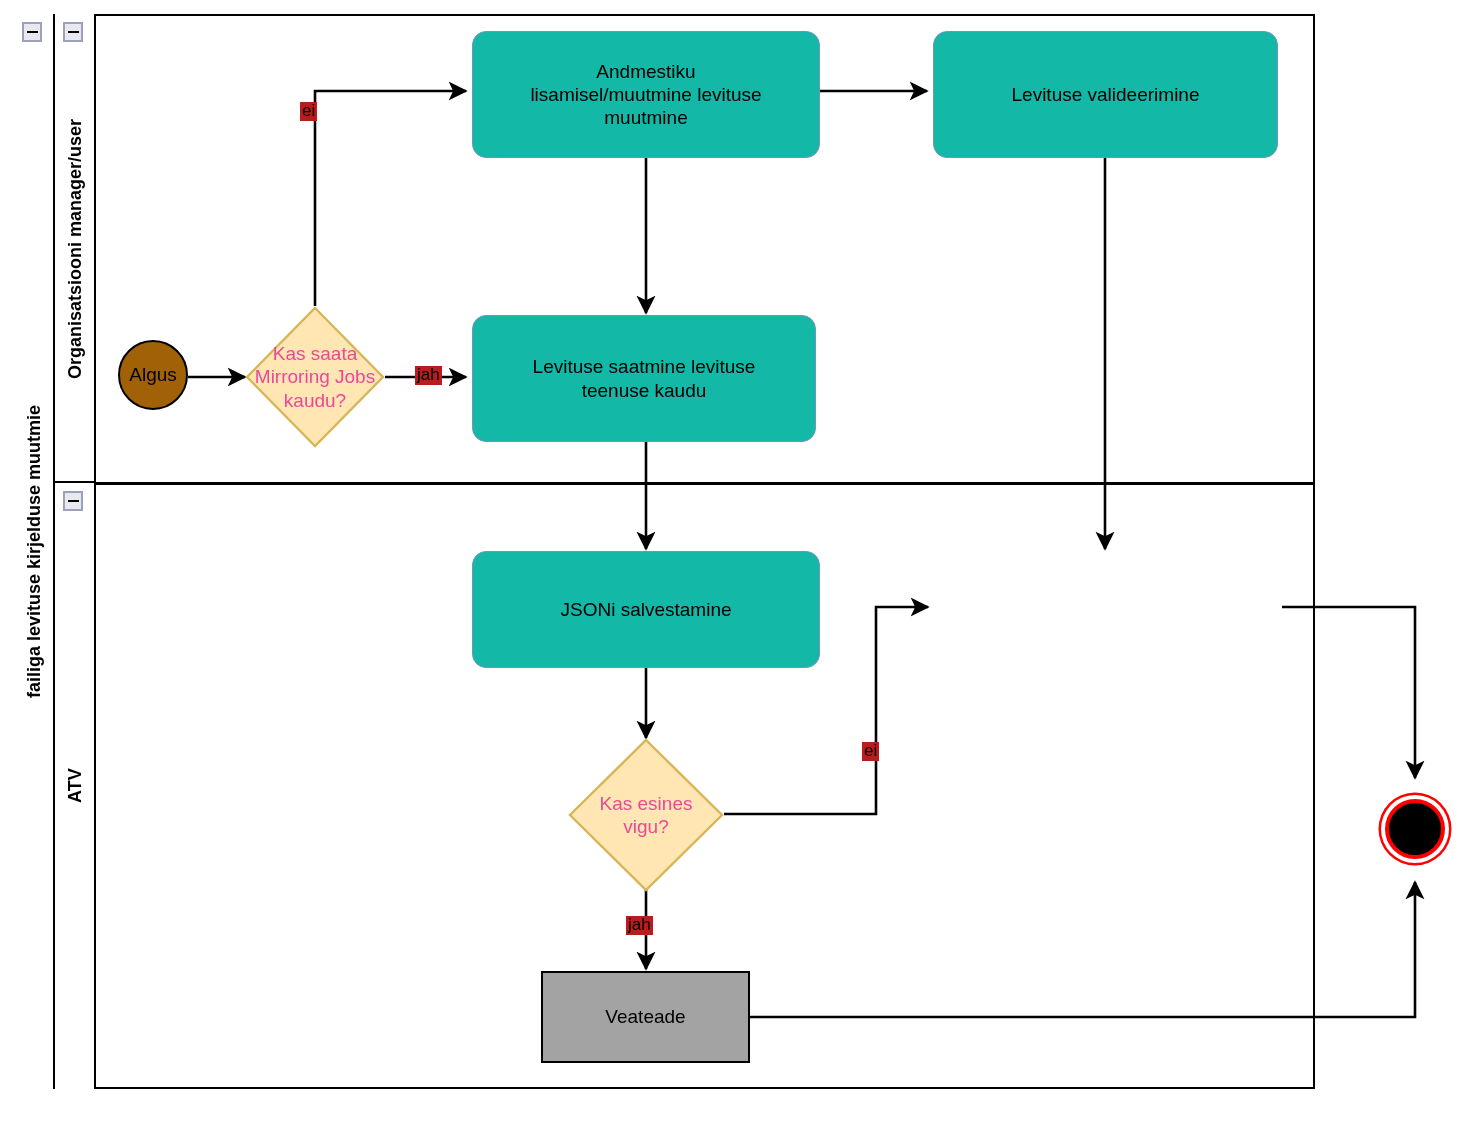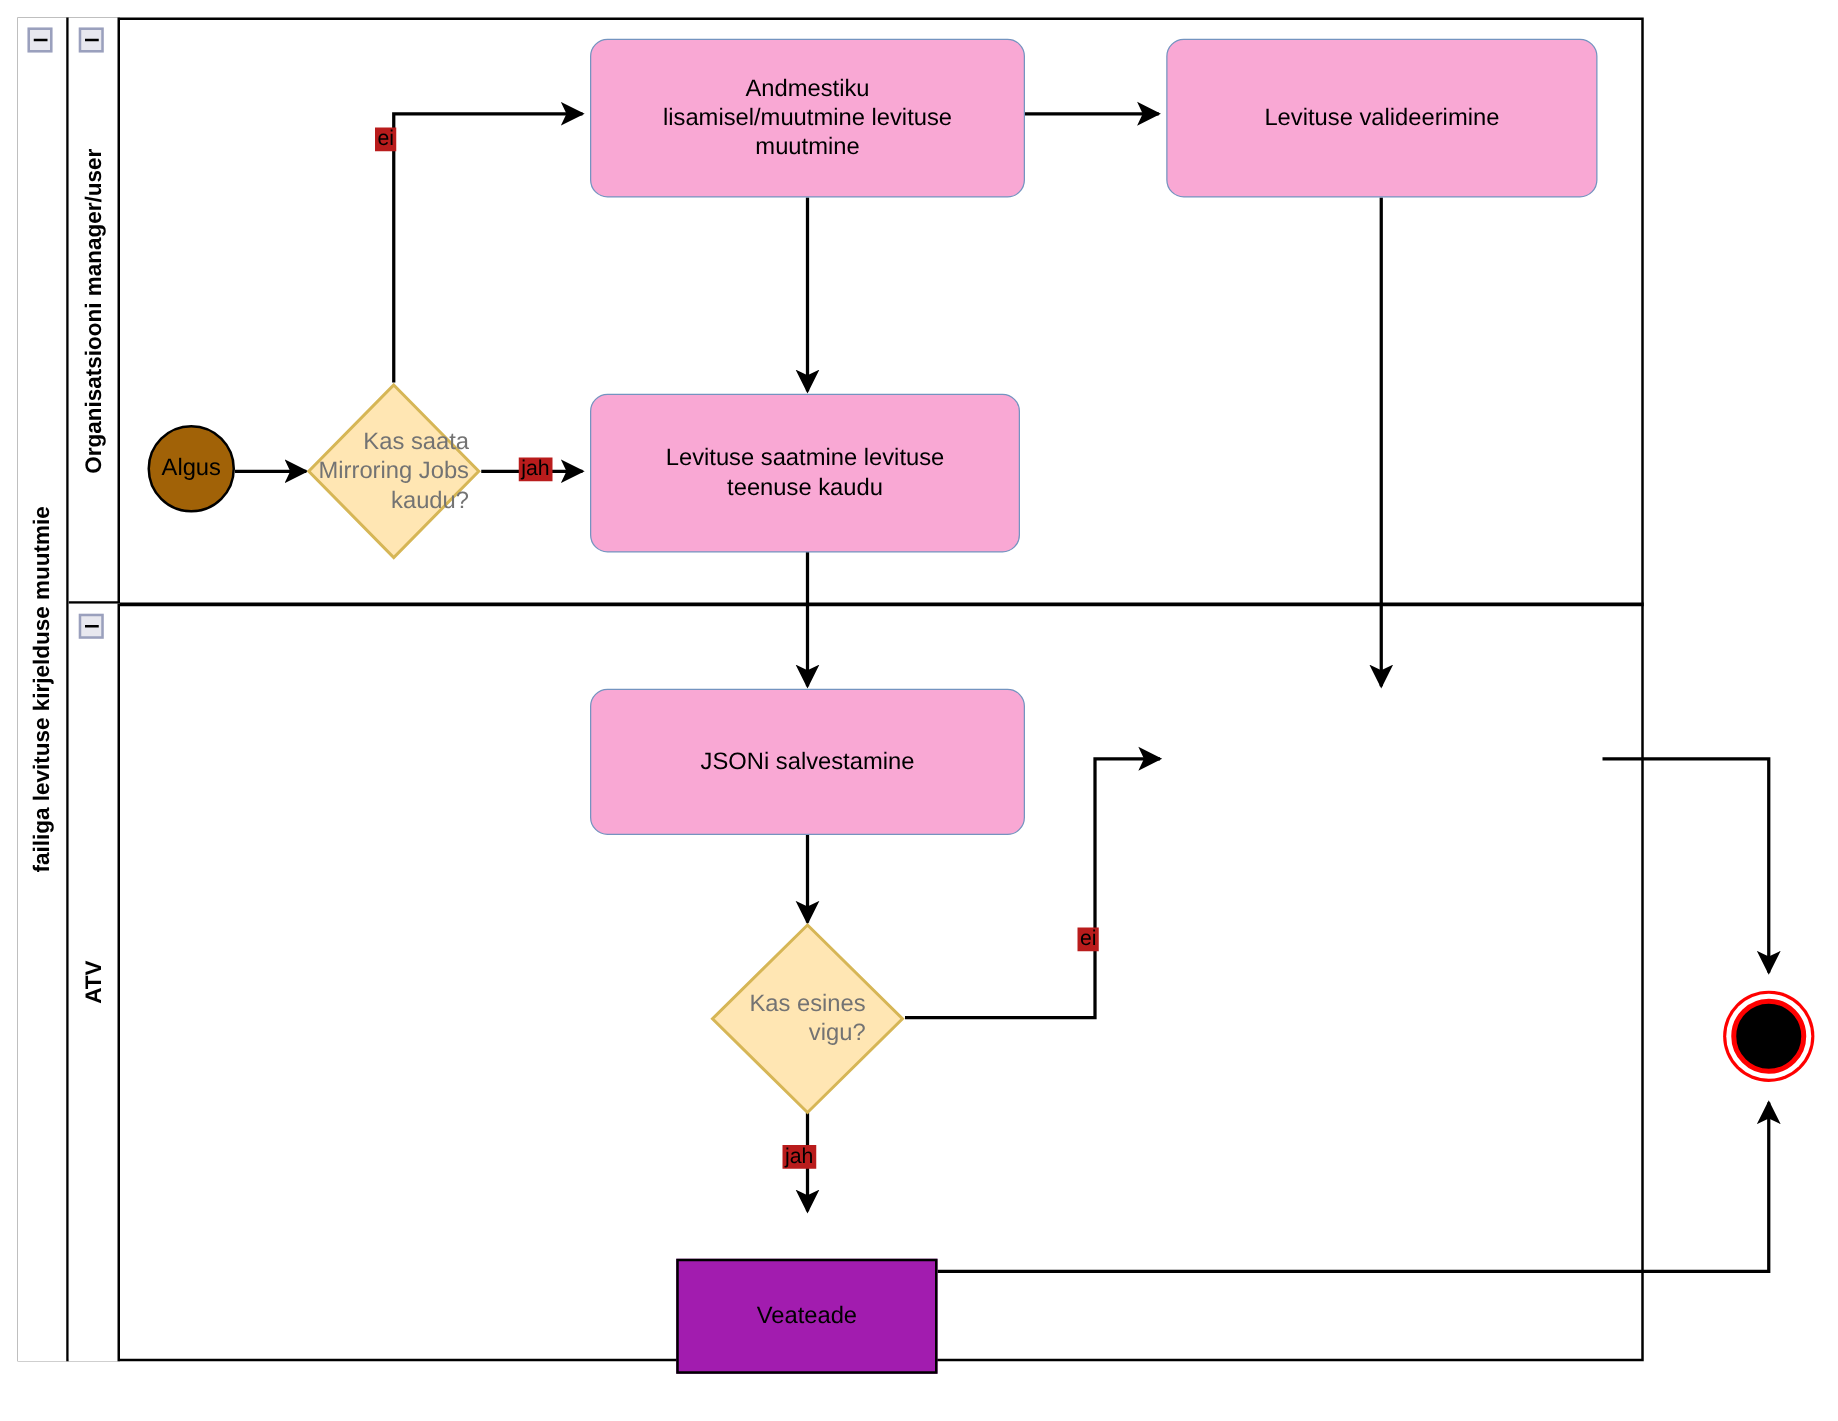--- a/index.html
+++ b/index.html
@@ -121,30 +121,29 @@
     display: flex;
     align-items: center;
     justify-content: center;
     text-align: center;
     color: #000;
     font-size: 19px;
     line-height: 1.22;
     z-index: 3;
   }
   .task {
-    background: #f9a8d4;
+    background: #14b8a6;
     border: 1.6px solid #7494c0;
     border-radius: 14px;
     padding: 4px 10px;
   }
   .plain-box {
-    background: #a21caf;
+    background: #a3a3a3;
     border: 2.2px solid #000000;
     border-radius: 0;
-    margin-top: 36px;
   }
   .start-event {
     background: #a16207;
     border: 2.2px solid #000;
     border-radius: 50%;
     font-size: 19px;
   }
   .end-event {
     border-radius: 50%;
     background: #000;
@@ -160,24 +159,24 @@
     left: 0; top: 0;
     pointer-events: none;
   }
   .gateway-label {
     position: absolute;
     left: 0; top: 0;
     width: 100%; height: 100%;
     display: flex;
     align-items: center;
     justify-content: center;
-    text-align: right;
+    text-align: center;
     font-size: 19px;
     line-height: 1.22;
-    color: #737373;
+    color: #ec4899;
   }
   
   .edge-label {
     position: absolute;
     font-size: 17px;
     color: #000;
     background: #b91c1c;
     padding: 0 2px;
     white-space: nowrap;
     z-index: 4;

